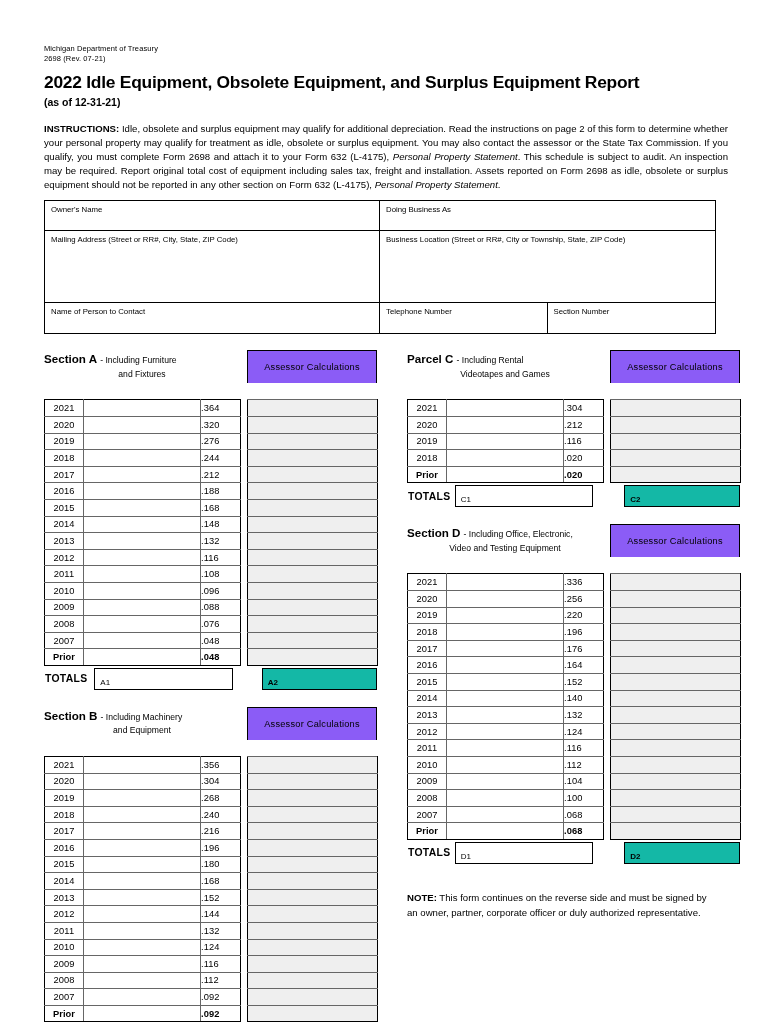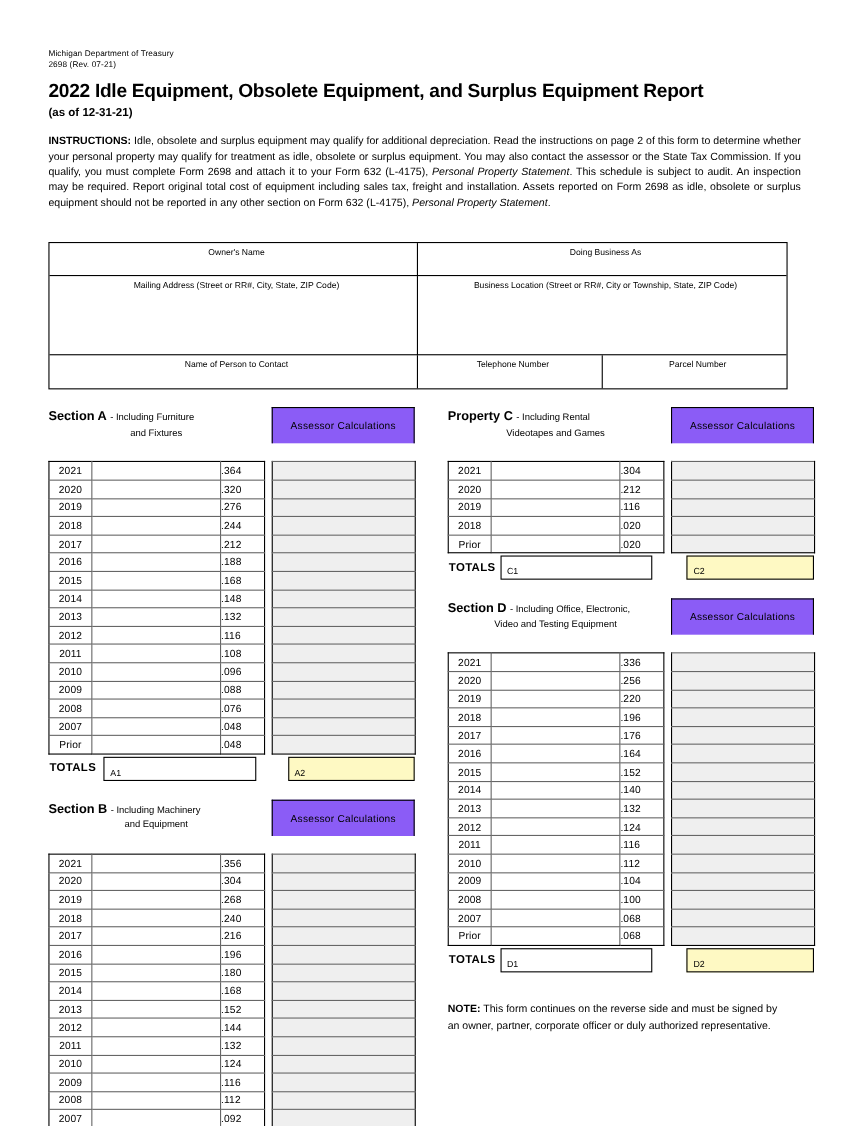--- a/index.html
+++ b/index.html
@@ -40,26 +40,25 @@
     font-size: 9.6px;
     line-height: 14.1px;
     text-align: justify;
     width: 684px;
   }
   .instructions b { font-weight: bold; }
   .instructions i { font-style: italic; }
 
   
   .owner-box {
-    margin-top: 28px;
+    margin-top: 8px;
     width: 672px;
     border: 1.3px solid #000;
     border-collapse: collapse;
     position: relative;
-    text-align: center;
   }
   .owner-row { display: flex; }
   .owner-cell {
     font-size: 7.8px;
     padding: 4px 0 0 6px;
     border-right: 1.1px solid #000;
     border-bottom: 1.1px solid #000;
     line-height: 10px;
   }
   .owner-cell:last-child { border-right: none; }
@@ -156,21 +155,21 @@
   }
   .c-gap { width: 7px; border: none; }
   .c-assessor {
     width: 130px;
     border: 1.1px solid #666;
     border-left: 1.4px solid #000;
     border-right: 1.4px solid #000;
     background: #efefef;
   }
   tr.first td.c-year, tr.first td.c-entry, tr.first td.c-mult { border-top: 1.4px solid #000; }
-  tr.last td.c-year, tr.last td.c-entry, tr.last td.c-mult { border-bottom: 1.4px solid #000; }
+  tr.last td.c-year, tr.last td.c-entry, tr.last td.c-mult { border-bottom: 1.4px solid #000; font-weight: bold; }
   tr.last td.c-assessor { border-bottom: 1.4px solid #000; }
 
   
   .totals-row {
     display: flex;
     align-items: stretch;
     height: 22px;
     margin-top: 2px;
   }
   .totals-label {
@@ -189,23 +188,23 @@
     font-size: 8px;
     font-weight: normal;
     display: flex;
     align-items: flex-end;
     padding: 0 0 2px 5px;
   }
   .totals-spacer { width: 33px; }
   .totals-box2 {
     width: 130px;
     border: 1.4px solid #000;
-    background: #fef9c3;
+    background: #14b8a6;
     font-size: 8px;
-    font-weight: normal;
+    font-weight: bold;
     display: flex;
     align-items: flex-end;
     padding: 0 0 2px 5px;
   }
 
   
   .totals-row.tight .totals-label { width: 54px; }
   .totals-row.tight .totals-spacer { width: 35px; }
 
   
@@ -252,21 +251,21 @@
       </div>
     </div>
     <div class="owner-row">
       <div class="owner-cell r3 w-q1">
         <span>Name of Person to Contact</span>
       </div>
       <div class="owner-cell r3 w-q2">
         <span>Telephone Number</span>
       </div>
       <div class="owner-cell r3 w-q3">
-        <span>Parcel Number</span>
+        <span>Section Number</span>
       </div>
     </div>
   </div>
 
   <div class="columns">
 
     <div class="col">
 
       <div class="section">
         <div class="sec-head">
@@ -547,21 +546,21 @@
       </div>
 
     </div>
 
     <div class="col">
 
       <div class="section">
         <div class="sec-head">
           <div class="sec-title-wrap">
             <div class="sec-title-line1">
-              <span class="strong">Property C</span>
+              <span class="strong">Parcel C</span>
               <span class="light">- Including Rental</span>
             </div>
             <div class="sec-title-line2">Videotapes and Games</div>
           </div>
           <div class="assessor-head">Assessor Calculations</div>
         </div>
         <table class="rates">
           <tbody>
               <tr class="first">
                 <td class="c-year">2021</td>

